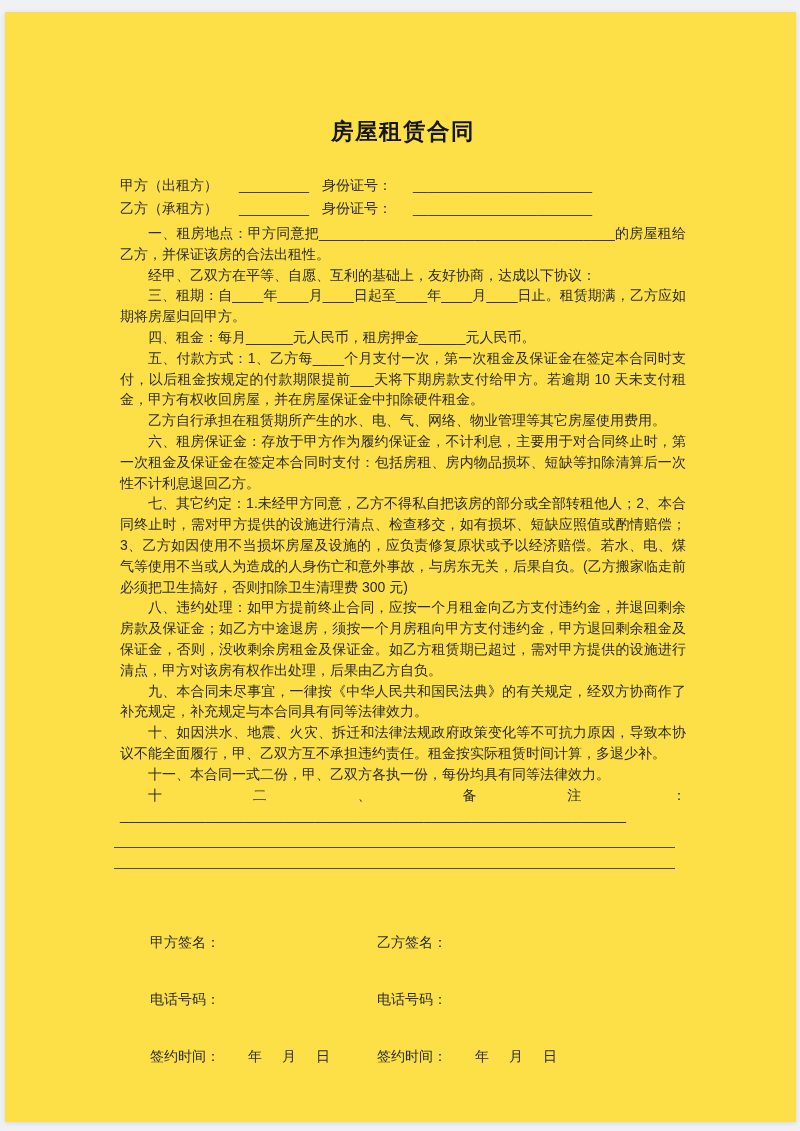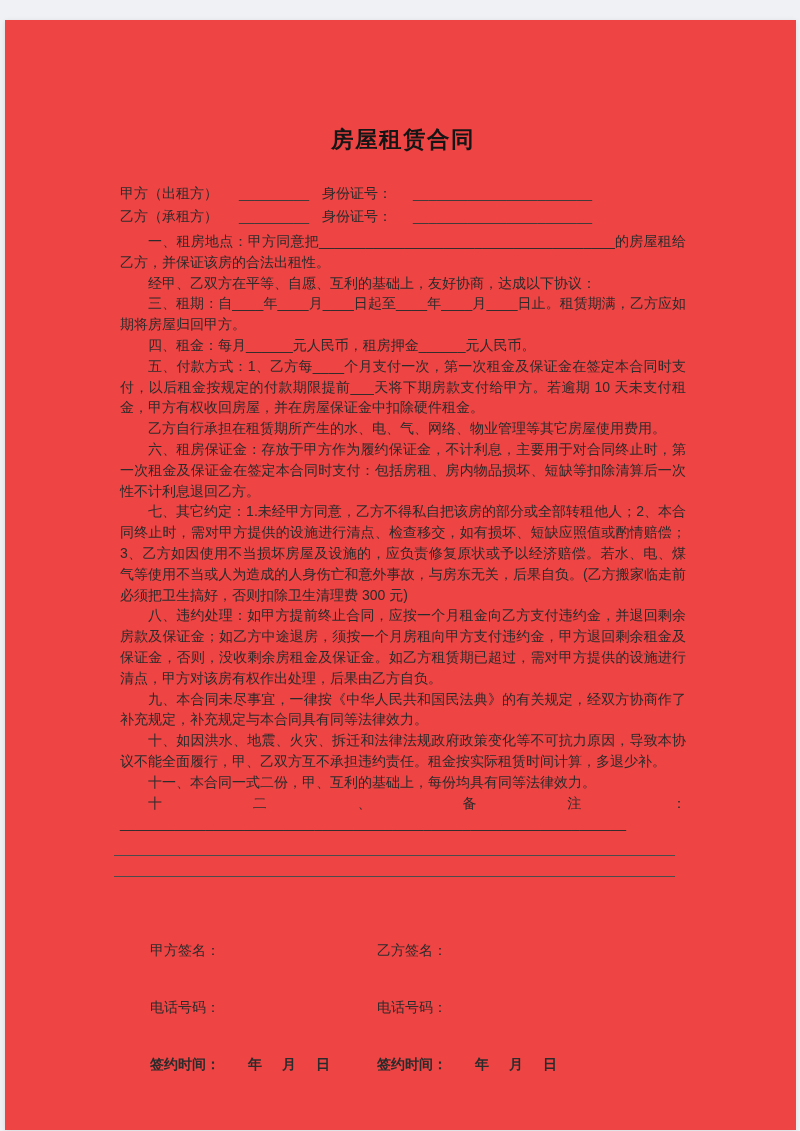--- a/index.html
+++ b/index.html
@@ -4,23 +4,23 @@
 <style>
   html,body{margin:0;padding:0;}
   body{
     width:800px;height:1131px;
     background:#eff1f4;
     font-family:"Liberation Sans","DejaVu Sans",sans-serif;
     overflow:hidden;
   }
   .canvas{position:relative;width:800px;height:1131px;}
   .page{
-    position:absolute;top:20px;left:5px;
+    position:absolute;top:12px;left:5px;
     width:791px;height:1110px;
-    background:#ef4444;
+    background:#fde047;
     box-shadow:0 1px 5px rgba(0,0,0,0.10);
   }
   .content{
     position:absolute;left:115px;top:0;
     width:566px;
     color:#2b2b2b;
   }
   .title{
     margin:104px 0 0 0;
     font-size:22.5px;
@@ -49,21 +49,21 @@
     border-bottom:1.4px solid #4c4c4c;
   }
   .sig{
     margin-top:27px;
     display:flex;
     font-size:14px;
   }
   .sig-col-a{margin-left:30px;width:227px;flex:none;}
   .sig-col-b{flex:none;}
   .sig-row{line-height:21px;margin-bottom:24px;white-space:nowrap;margin-top:36px;}
-  .sig-row:last-child{margin-bottom:0;font-weight:bold;}
+  .sig-row:last-child{margin-bottom:0;}
   .unit{display:inline-block;}
   .unit-first{margin-left:28px;}
   .unit-rest{margin-left:20px;}
 </style>
 </head>
 <body>
 
 <div class="canvas">
   <div class="page">
     <div class="content">
@@ -77,21 +77,21 @@
           <p class="para">经甲、乙双方在平等、自愿、互利的基础上，友好协商，达成以下协议：</p>
           <p class="para">三、租期：自____年____月____日起至____年____月____日止。租赁期满，乙方应如期将房屋归回甲方。</p>
           <p class="para">四、租金：每月______元人民币，租房押金______元人民币。</p>
           <p class="para">五、付款方式：1、乙方每____个月支付一次，第一次租金及保证金在签定本合同时支付，以后租金按规定的付款期限提前___天将下期房款支付给甲方。若逾期 10 天未支付租金，甲方有权收回房屋，并在房屋保证金中扣除硬件租金。</p>
           <p class="para">乙方自行承担在租赁期所产生的水、电、气、网络、物业管理等其它房屋使用费用。</p>
           <p class="para">六、租房保证金：存放于甲方作为履约保证金，不计利息，主要用于对合同终止时，第一次租金及保证金在签定本合同时支付：包括房租、房内物品损坏、短缺等扣除清算后一次性不计利息退回乙方。</p>
           <p class="para">七、其它约定：1.未经甲方同意，乙方不得私自把该房的部分或全部转租他人；2、本合同终止时，需对甲方提供的设施进行清点、检查移交，如有损坏、短缺应照值或酌情赔偿；3、乙方如因使用不当损坏房屋及设施的，应负责修复原状或予以经济赔偿。若水、电、煤气等使用不当或人为造成的人身伤亡和意外事故，与房东无关，后果自负。(乙方搬家临走前必须把卫生搞好，否则扣除卫生清理费 300 元)</p>
           <p class="para">八、违约处理：如甲方提前终止合同，应按一个月租金向乙方支付违约金，并退回剩余房款及保证金；如乙方中途退房，须按一个月房租向甲方支付违约金，甲方退回剩余租金及保证金，否则，没收剩余房租金及保证金。如乙方租赁期已超过，需对甲方提供的设施进行清点，甲方对该房有权作出处理，后果由乙方自负。</p>
           <p class="para">九、本合同未尽事宜，一律按《中华人民共和国民法典》的有关规定，经双方协商作了补充规定，补充规定与本合同具有同等法律效力。</p>
           <p class="para">十、如因洪水、地震、火灾、拆迁和法律法规政府政策变化等不可抗力原因，导致本协议不能全面履行，甲、乙双方互不承担违约责任。租金按实际租赁时间计算，多退少补。</p>
-          <p class="para">十一、本合同一式二份，甲、互利的基础上，每份均具有同等法律效力。</p>
+          <p class="para">十一、本合同一式二份，甲、乙双方各执一份，每份均具有同等法律效力。</p>
           <p class="para">十二、备注：_________________________________________________________________</p>
           <div class="rule"></div>
           <div class="rule"></div>
         </div>
       <div class="sig" id="signature">
           <div class="sig-col-a">
             <div class="sig-row">甲方签名：</div>
             <div class="sig-row">电话号码：</div>
             <div class="sig-row"><span>签约时间：</span><span class="unit unit-first">年</span><span class="unit unit-rest">月</span><span class="unit unit-rest">日</span></div>
           </div>

